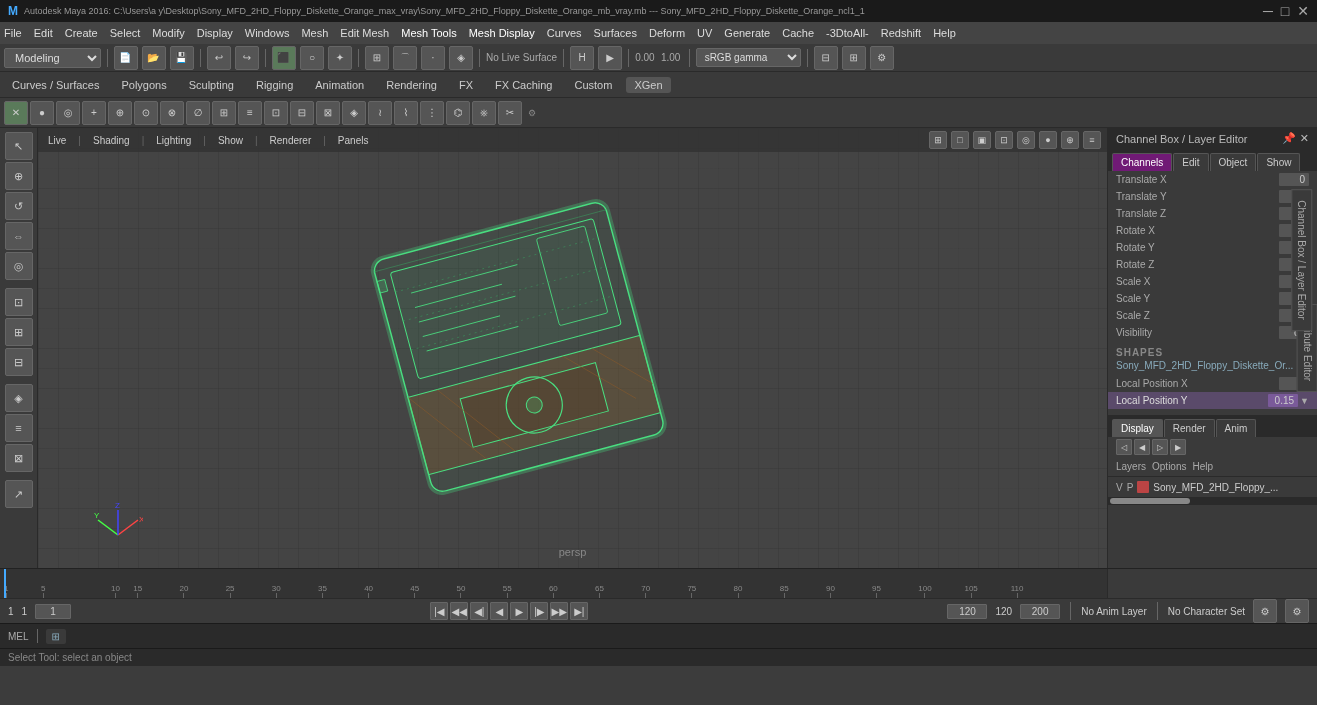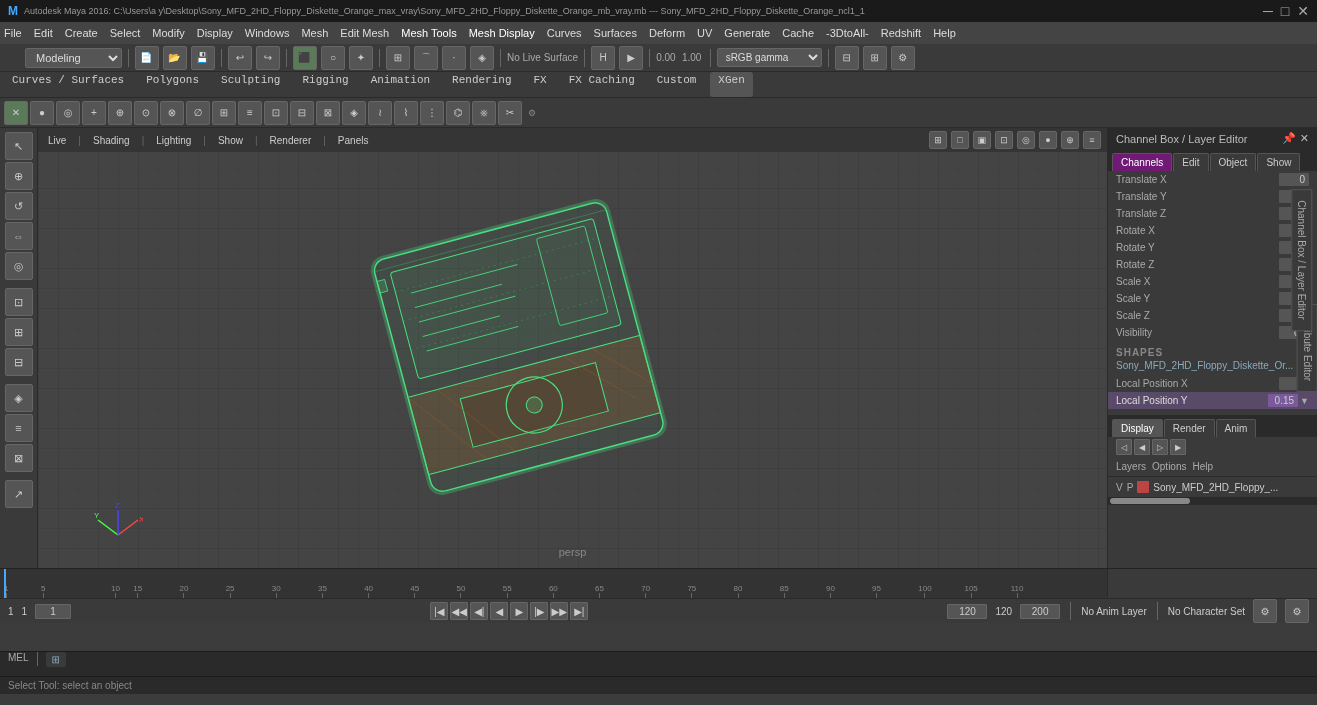--- a/index.html
+++ b/index.html
@@ -23,22 +23,22 @@
 
     
     #toolbar1 {
       width: 100%; height: 28px; background: #3a3a3a; display: flex; align-items: center;
       padding: 0 4px; gap: 4px; border-bottom: 1px solid #2a2a2a;
     }
     .tb-sep { width: 1px; height: 18px; background: #666; margin: 0 2px; }
 
     
     #toolbar2 {
-      width: 100%; height: 26px; background: #3a3a3a; display: flex; 
-      padding: 0 4px; gap: 6px; border-bottom: 1px solid #2a2a2a; font-family: Liberation Mono, monospace;
+      width: 100%; height: 26px; background: #3a3a3a; display: flex; align-items: center;
+      padding: 0 4px; gap: 6px; border-bottom: 1px solid #2a2a2a;
     }
     .tb2-item { padding: 2px 8px; cursor: pointer; color: #ccc; font-size: 11px; }
     .tb2-active { background: #555; border-radius: 3px; }
 
     
     #toolbar3 {
       width: 100%; height: 30px; background: #3a3a3a; display: flex; align-items: center;
       padding: 0 4px; gap: 2px; border-bottom: 1px solid #2a2a2a;
     }
     .icon-btn { width: 24px; height: 24px; background: #555; border: 1px solid #666; border-radius: 2px; cursor: pointer; display: flex; align-items: center; justify-content: center; font-size: 10px; color: #ccc; }
@@ -105,21 +105,21 @@
     #layer-name { color: #ccc; font-size: 10px; white-space: nowrap; overflow: hidden; text-overflow: ellipsis; }
 
     
     #layer-icons { display: flex; gap: 2px; padding: 2px 8px; }
     .layer-icon { width: 16px; height: 16px; background: #555; border: 1px solid #666; border-radius: 1px; cursor: pointer; display: flex; align-items: center; justify-content: center; font-size: 8px; color: #ccc; }
 
     
     #timeline { width: 100%; height: 40px; background: #2a2a2a; border-top: 1px solid #1a1a1a; display: flex; flex-direction: column; }
 
     
-    #statusbar { width: 100%; height: 25px; background: #2a2a2a; display: flex; align-items: flex-start; padding: 0 8px; gap: 8px; border-top: 1px solid #1a1a1a; margin-top: 28px; }
+    #statusbar { width: 100%; height: 25px; background: #2a2a2a; display: flex; align-items: center; padding: 0 8px; gap: 8px; border-top: 1px solid #1a1a1a; }
     #status-mode { color: #aaa; font-size: 10px; }
     #status-result { flex: 1; color: #aaa; font-size: 10px; white-space: nowrap; overflow: hidden; text-overflow: ellipsis; }
     #status-script { color: #8ab; font-size: 10px; background: #3a3a3a; padding: 2px 6px; border-radius: 2px; cursor: pointer; }
 
     
     #bottom-controls { width: 100%; height: 25px; background: #3a3a3a; display: flex; align-items: center; padding: 0 8px; gap: 8px; border-top: 1px solid #2a2a2a; }
     .bc-item { font-size: 10px; color: #ccc; }
     .bc-field { background: #555; border: 1px solid #666; padding: 1px 4px; color: #ccc; font-size: 10px; width: 36px; text-align: center; border-radius: 1px; }
 
     
@@ -131,21 +131,21 @@
       position: absolute; inset: 0;
       background-image:
         linear-gradient(rgba(60,60,60,0.5) 1px, transparent 1px),
         linear-gradient(90deg, rgba(60,60,60,0.5) 1px, transparent 1px),
         linear-gradient(rgba(50,50,50,0.3) 1px, transparent 1px),
         linear-gradient(90deg, rgba(50,50,50,0.3) 1px, transparent 1px);
       background-size: 80px 80px, 80px 80px, 20px 20px, 20px 20px;
     }
 
     
-    #modeling-dd { background: #555; border: 1px solid #666; border-radius: 2px; padding: 2px 20px 2px 6px; color: #ddd; font-size: 11px; cursor: pointer; margin-left: 21px; }
+    #modeling-dd { background: #555; border: 1px solid #666; border-radius: 2px; padding: 2px 20px 2px 6px; color: #ddd; font-size: 11px; cursor: pointer; }
 
     
     #srgb-dd { background: #555; border: 1px solid #666; border-radius: 2px; padding: 2px 16px 2px 4px; color: #ddd; font-size: 10px; cursor: pointer; }
 
     .small-icon { font-size: 9px; }
 
     
     #rp-scrollbar-row { height: 8px; background: #2a2a2a; margin: 0; display: flex; align-items: center; padding: 0 2px; }
     #rp-scrollbar-thumb { height: 6px; background: #888; border-radius: 3px; width: 80px; }
   </style>

